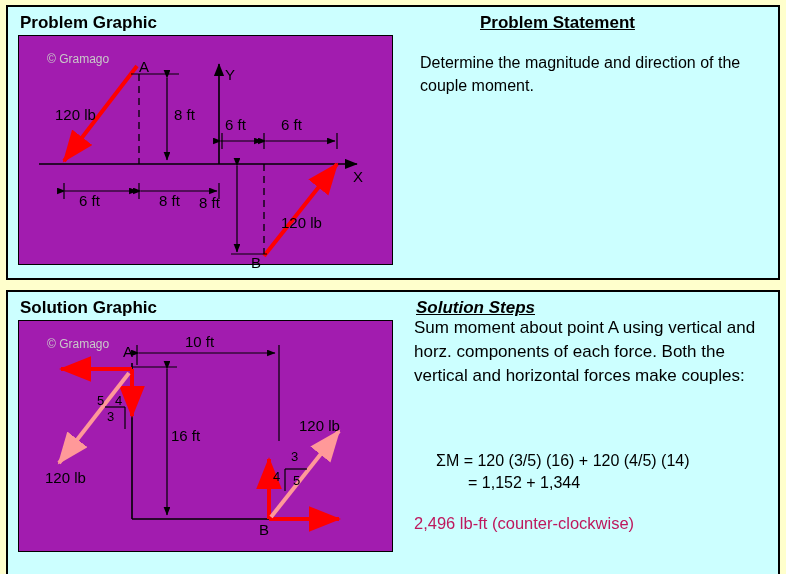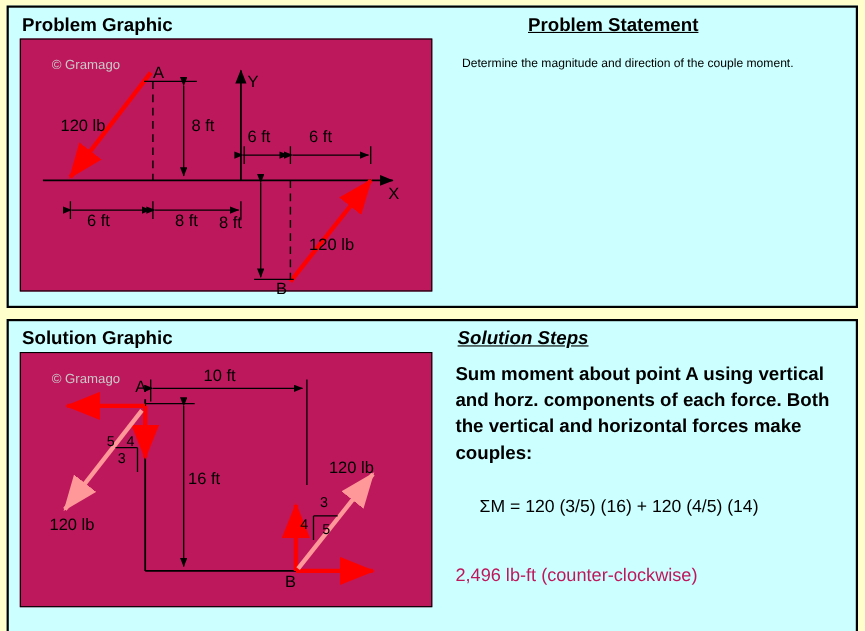--- a/index.html
+++ b/index.html
@@ -41,21 +41,21 @@
     position: absolute;
     font-size: 17px;
     font-weight: bold;
     color: #000;
     white-space: nowrap;
   }
   .underlined { text-decoration: underline; }
 
   .graphic-box {
     position: absolute;
-    background: #be185d;
+    background: #a21caf;
     border: 1.5px solid #000000;
     box-sizing: border-box;
     padding-left: 38px;
   }
   #problem-graphic-box {
     left: 10px;
     top: 28px;
     width: 375px;
     height: 230px;
   }
@@ -78,21 +78,21 @@
     white-space: nowrap;
   }
   .lbl-small {
     position: absolute;
     font-size: 13px;
     color: #000;
     white-space: nowrap;
   }
   .stmt-text {
     position: absolute;
-    font-size: 11px;
+    font-size: 16px;
     color: #000;
     line-height: 1.45;
     white-space: pre-line;
   }
   .sol-text {
     position: absolute;
     font-size: 17px;
     color: #000;
     line-height: 1.42;
     white-space: pre-line;
@@ -194,23 +194,24 @@
       <div class="lbl" style="left:180px; top:158px;">8 ft</div>
     </div>
   </div>
 
   <div class="panel" id="solution-panel">
 
     <div class="panel-heading" style="left:12px; top:6px;">Solution Graphic</div>
 
     <div class="panel-heading underlined" style="left:408px; top:6px;font-style:italic;">Solution Steps</div>
 
-    <div class="sol-text" style="left:406px; top:36px; width:358px;font-weight:bold;">Sum moment about point A using vertical and horz. components of each force. Both the vertical and horizontal forces make couples:</div>
+    <div class="sol-text" style="left:406px; top:24px; width:358px;">Sum moment about point A using vertical and horz. components of each force. Both the vertical and horizontal forces make couples:</div>
 
     <div class="sol-eq" style="left:428px; top:158px;">ΣM = 120 (3/5) (16) + 120 (4/5) (14)</div>
+    <div class="sol-eq" style="left:460px; top:180px;">= 1,152 + 1,344</div>
 
     <div class="answer" style="left:406px; top:222px;">2,496 lb-ft (counter-clockwise)</div>
 
     <div class="graphic-box" id="solution-graphic-box">
 
       <div class="watermark" style="left:28px; top:16px;">© Gramago</div>
 
       <svg class="svg-layer" width="375" height="232">
         <defs>
           <marker id="sArrRed" markerWidth="9" markerHeight="9" refX="7.5" refY="3.2" orient="auto">

